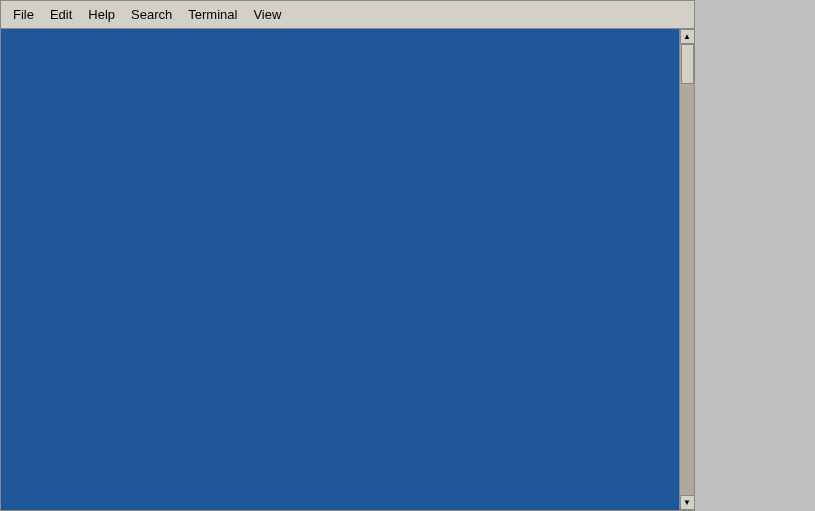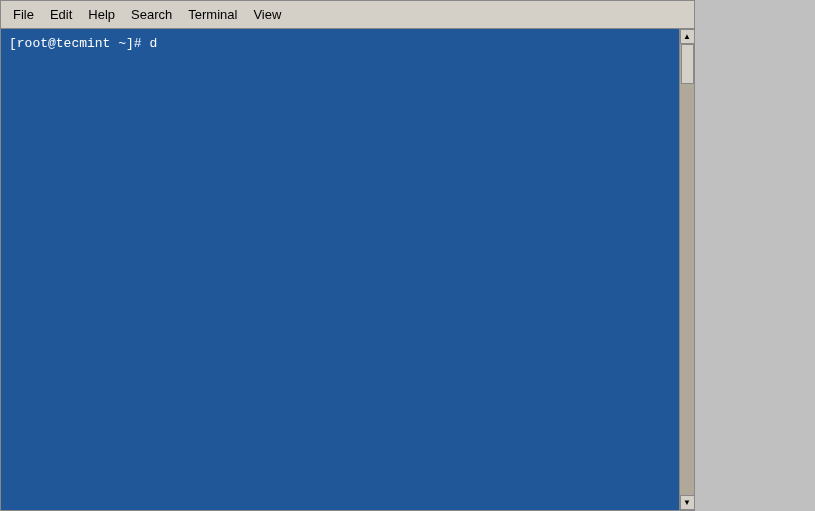--- a/index.html
+++ b/index.html
@@ -119,21 +119,20 @@
 <div class="terminal-window">
   <div class="menubar">
     <span class="menu-item">File</span>
     <span class="menu-item">Edit</span>
     <span class="menu-item">Help</span>
     <span class="menu-item">Search</span>
     <span class="menu-item">Terminal</span>
     <span class="menu-item">View</span>
   </div>
   <div class="terminal-body">
-    <div class="terminal-content">[root@tecmint ~]# d</div>
     <div class="scrollbar">
       <div class="scrollbar-up">▲</div>
       <div class="scrollbar-track">
         <div class="scrollbar-thumb"></div>
       </div>
       <div class="scrollbar-down">▼</div>
     </div>
   </div>
 </div>
 

